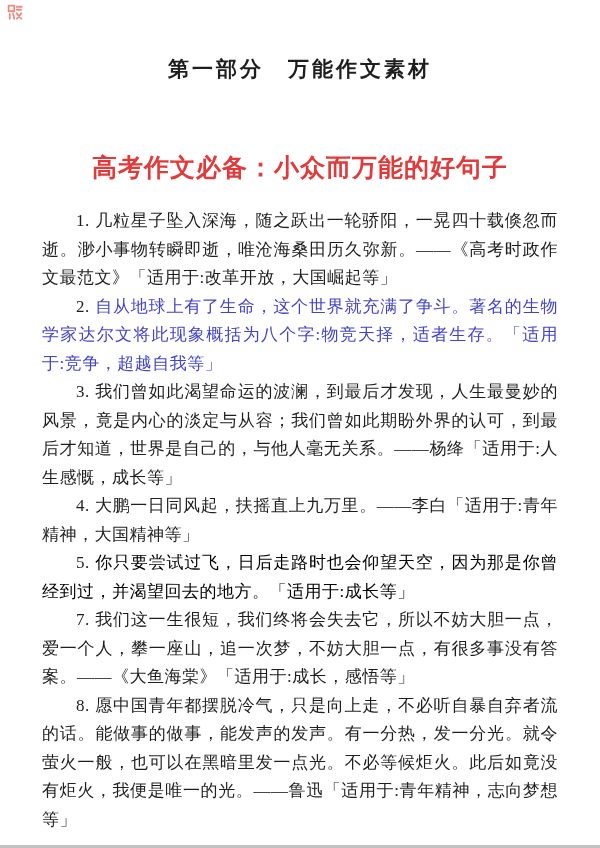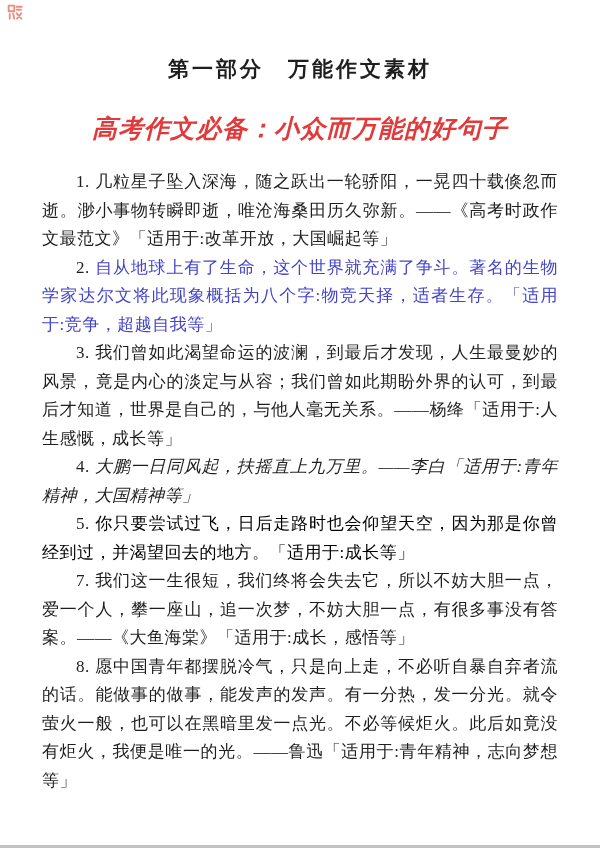--- a/index.html
+++ b/index.html
@@ -26,28 +26,27 @@
     padding-top: 55px;
     text-align: center;
     font-family: Liberation Serif, serif;
     font-weight: bold;
     font-size: 21px;
     line-height: 28px;
     letter-spacing: 3px;
   }
 
   .main-title {
-    margin-top: 28px;
+    margin-top: 67px;
     text-align: center;
     font-family: "Liberation Sans", "DejaVu Sans", sans-serif;
     font-weight: bold;
     font-size: 25px;
     line-height: 34px;
     letter-spacing: 1px;
-    font-style: italic;
   }
 
   .content {
     margin: 23px 42px 0 42px;
     font-size: 17px;
     line-height: 28.5px;
     text-align: justify;
     letter-spacing: 0.5px;
   }
   .content p {
@@ -87,21 +86,21 @@
     <p>
       <span class="pnum">1.</span><span class="ptext" style="color: rgb(30, 30, 30);">几粒星子坠入深海，随之跃出一轮骄阳，一晃四十载倏忽而逝。渺小事物转瞬即逝，唯沧海桑田历久弥新。——《高考时政作文最范文》「适用于:改革开放，大国崛起等」</span>
     </p>
     <p>
       <span class="pnum">2.</span><span class="ptext" style="color: rgb(67, 67, 201);">自从地球上有了生命，这个世界就充满了争斗。著名的生物学家达尔文将此现象概括为八个字:物竞天择，适者生存。「适用于:竞争，超越自我等」</span>
     </p>
     <p>
       <span class="pnum">3.</span><span class="ptext" style="color: rgb(30, 30, 30);">我们曾如此渴望命运的波澜，到最后才发现，人生最曼妙的风景，竟是内心的淡定与从容；我们曾如此期盼外界的认可，到最后才知道，世界是自己的，与他人毫无关系。——杨绛「适用于:人生感慨，成长等」</span>
     </p>
     <p>
-      <span class="pnum">4.</span><span class="ptext" style="color: rgb(30, 30, 30); font-style: italic;">大鹏一日同风起，扶摇直上九万里。——李白「适用于:青年精神，大国精神等」</span>
+      <span class="pnum">4.</span><span class="ptext" style="color: rgb(30, 30, 30);">大鹏一日同风起，扶摇直上九万里。——李白「适用于:青年精神，大国精神等」</span>
     </p>
     <p>
       <span class="pnum">5.</span><span class="ptext" style="color: #000000;">你只要尝试过飞，日后走路时也会仰望天空，因为那是你曾经到过，并渴望回去的地方。「适用于:成长等」</span>
     </p>
     <p>
       <span class="pnum">7.</span><span class="ptext" style="color: rgb(30, 30, 30);">我们这一生很短，我们终将会失去它，所以不妨大胆一点，爱一个人，攀一座山，追一次梦，不妨大胆一点，有很多事没有答案。——《大鱼海棠》「适用于:成长，感悟等」</span>
     </p>
     <p>
       <span class="pnum">8.</span><span class="ptext" style="color: rgb(30, 30, 30);">愿中国青年都摆脱冷气，只是向上走，不必听自暴自弃者流的话。能做事的做事，能发声的发声。有一分热，发一分光。就令萤火一般，也可以在黑暗里发一点光。不必等候炬火。此后如竟没有炬火，我便是唯一的光。——鲁迅「适用于:青年精神，志向梦想等」</span>
     </p>

